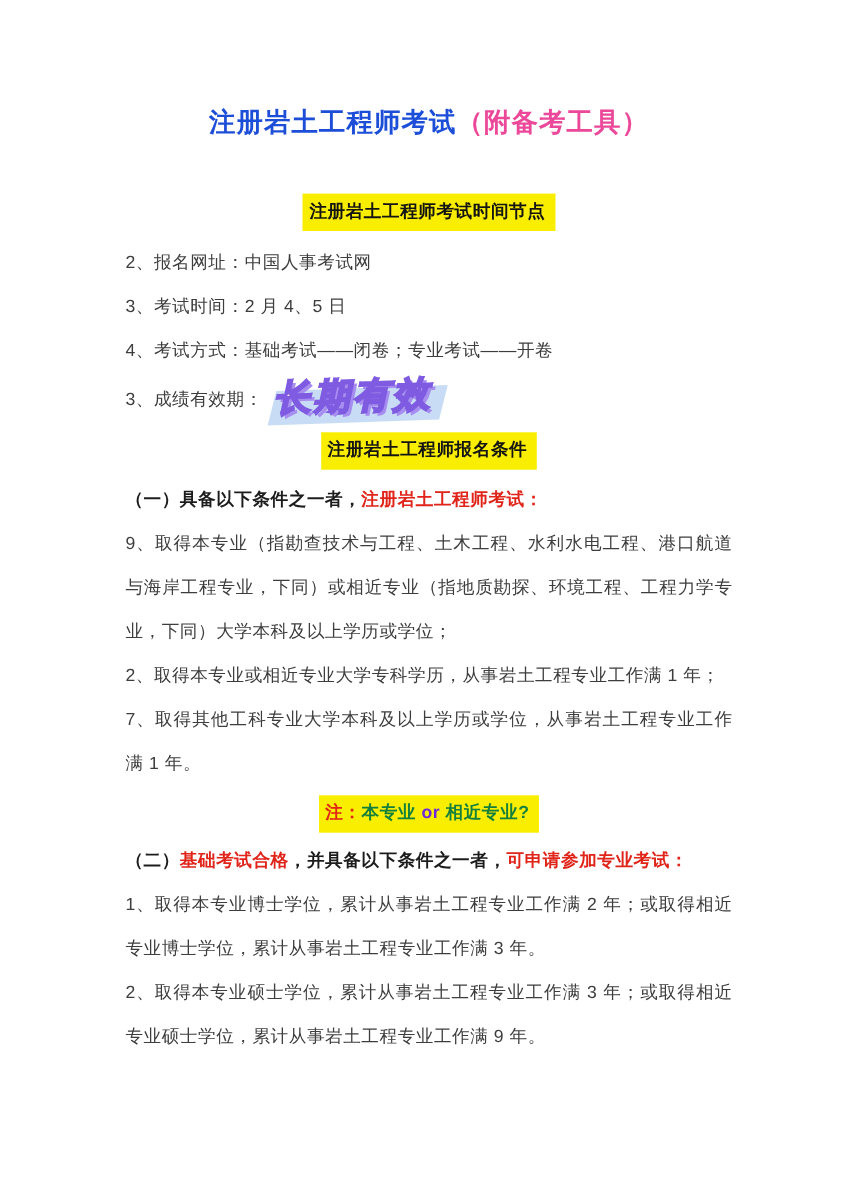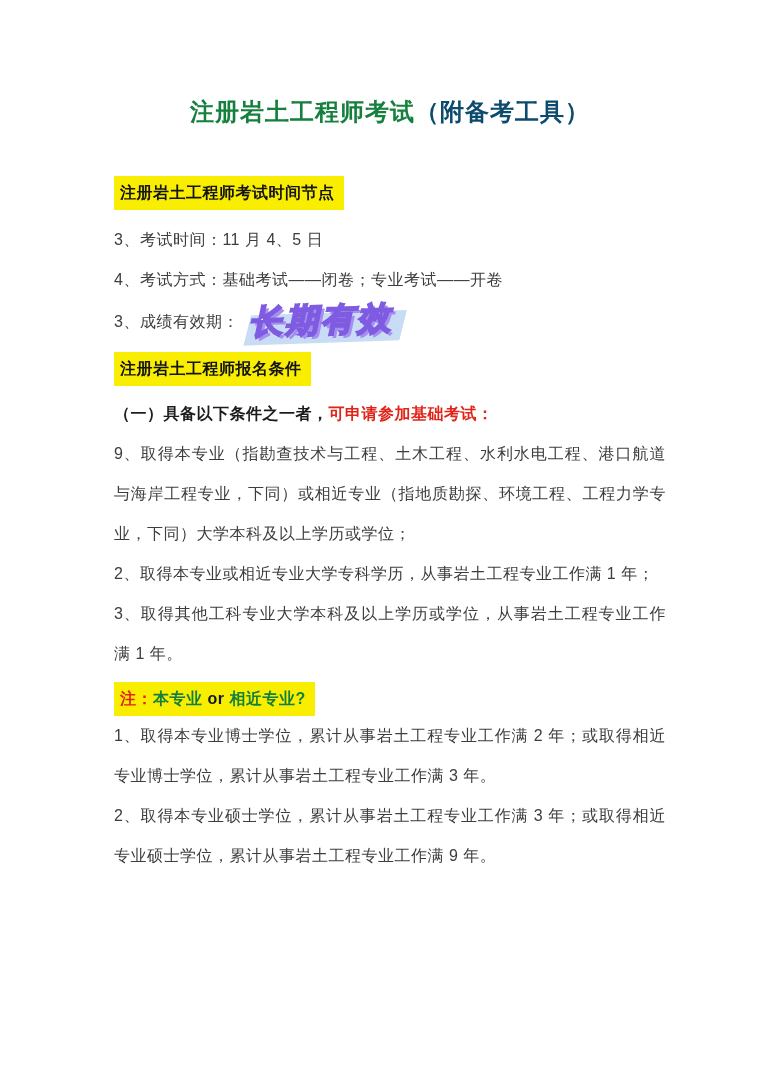--- a/index.html
+++ b/index.html
@@ -14,24 +14,24 @@
 
   .title {
     margin: 0 0 48px 0;
     text-align: center;
     font-size: 24px;
     font-weight: bold;
     letter-spacing: 1px;
     white-space: nowrap;
     line-height: 32px;
   }
-  .t-red  { color: #15803d; }
-  .t-blue { color: #0c4a6e; }
+  .t-red  { color: #1d4ed8; }
+  .t-blue { color: #ec4899; }
 
-  .h-row { margin: 0; line-height: 0; }
+  .h-row { margin: 0; line-height: 0; text-align: center; }
   .h-row.first  { margin-bottom: 10px; }
   .h-row.second { margin-top: 6px; }
   .h-row.note   { margin-top: 8px; }
 
   .hl {
     display: inline-block;
     background: #f9ee00;
     padding: 7px 9px 8px 6px;
     font-size: 16px;
     font-weight: bold;
@@ -48,21 +48,21 @@
     letter-spacing: 0.5px;
   }
   .para { text-align: justify; word-break: break-all; }
 
   .intro { font-weight: bold; color: #1c1c1c; }
   .mt8 { margin-top: 8px; }
   .mt6 { margin-top: 6px; }
 
   .red  { color: #e02419; }
   .teal { color: #15803d; }
-  .blue { color: #0f172a; }
+  .blue { color: #6d28d9; }
 
   .sticker {
     display: inline-block;
     position: relative;
     margin-left: 10px;
     vertical-align: middle;
     transform: rotate(-2deg);
   }
   .sticker-band {
     position: absolute;
@@ -87,36 +87,38 @@
 <body>
 
 <div class="page">
 
   <h1 class="title"><span class="t-red">注册岩土工程师考试</span><span class="t-blue">（附备考工具）</span></h1>
 
   <div class="h-row first">
     <span class="hl">注册岩土工程师考试时间节点</span>
   </div>
 
-  <p class="line">3、考试时间：11 月 4、5 日</p>
+  <p class="line">2、报名网址：中国人事考试网</p>
+  <p class="line">3、考试时间：2 月 4、5 日</p>
   <p class="line">4、考试方式：基础考试——闭卷；专业考试——开卷</p>
 
   <p class="line"><span>3、成绩有效期：</span><span class="sticker"><span class="sticker-band"></span><span class="sticker-text">长期有效</span></span></p>
 
   <div class="h-row second">
     <span class="hl">注册岩土工程师报名条件</span>
   </div>
 
-  <p class="line intro mt8"><span>（一）具备以下条件之一者，</span><span class="red">可申请参加基础考试：</span></p>
+  <p class="line intro mt8"><span>（一）具备以下条件之一者，</span><span class="red">注册岩土工程师考试：</span></p>
 
   <p class="para">9、取得本专业（指勘查技术与工程、土木工程、水利水电工程、港口航道与海岸工程专业，下同）或相近专业（指地质勘探、环境工程、工程力学专业，下同）大学本科及以上学历或学位；</p>
   <p class="para">2、取得本专业或相近专业大学专科学历，从事岩土工程专业工作满 1 年；</p>
-  <p class="para">3、取得其他工科专业大学本科及以上学历或学位，从事岩土工程专业工作满 1 年。</p>
+  <p class="para">7、取得其他工科专业大学本科及以上学历或学位，从事岩土工程专业工作满 1 年。</p>
 
   <div class="h-row note">
     <span class="hl"><span class="red">注：</span><span class="teal">本专业</span><span class="blue"> or </span><span class="teal">相近专业?</span></span>
   </div>
 
+  <p class="line intro mt6"><span>（二）</span><span class="red">基础考试合格</span><span>，并具备以下条件之一者，</span><span class="red">可申请参加专业考试：</span></p>
 
   <p class="para">1、取得本专业博士学位，累计从事岩土工程专业工作满 2 年；或取得相近专业博士学位，累计从事岩土工程专业工作满 3 年。</p>
   <p class="para">2、取得本专业硕士学位，累计从事岩土工程专业工作满 3 年；或取得相近专业硕士学位，累计从事岩土工程专业工作满 9 年。</p>
 
 </div>
 
 </body></html>

